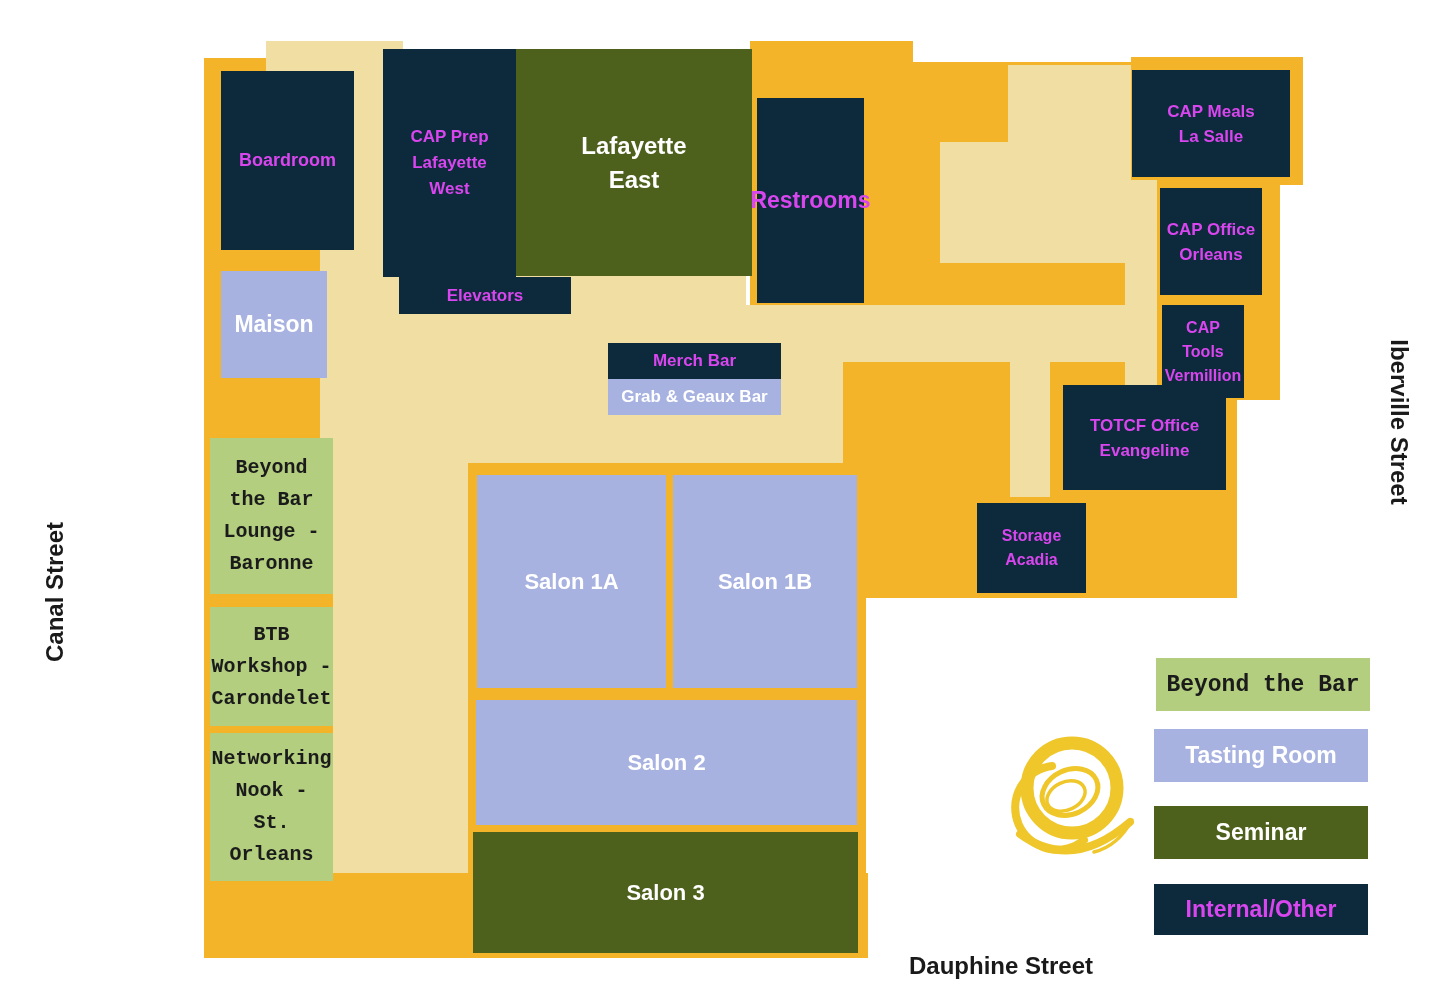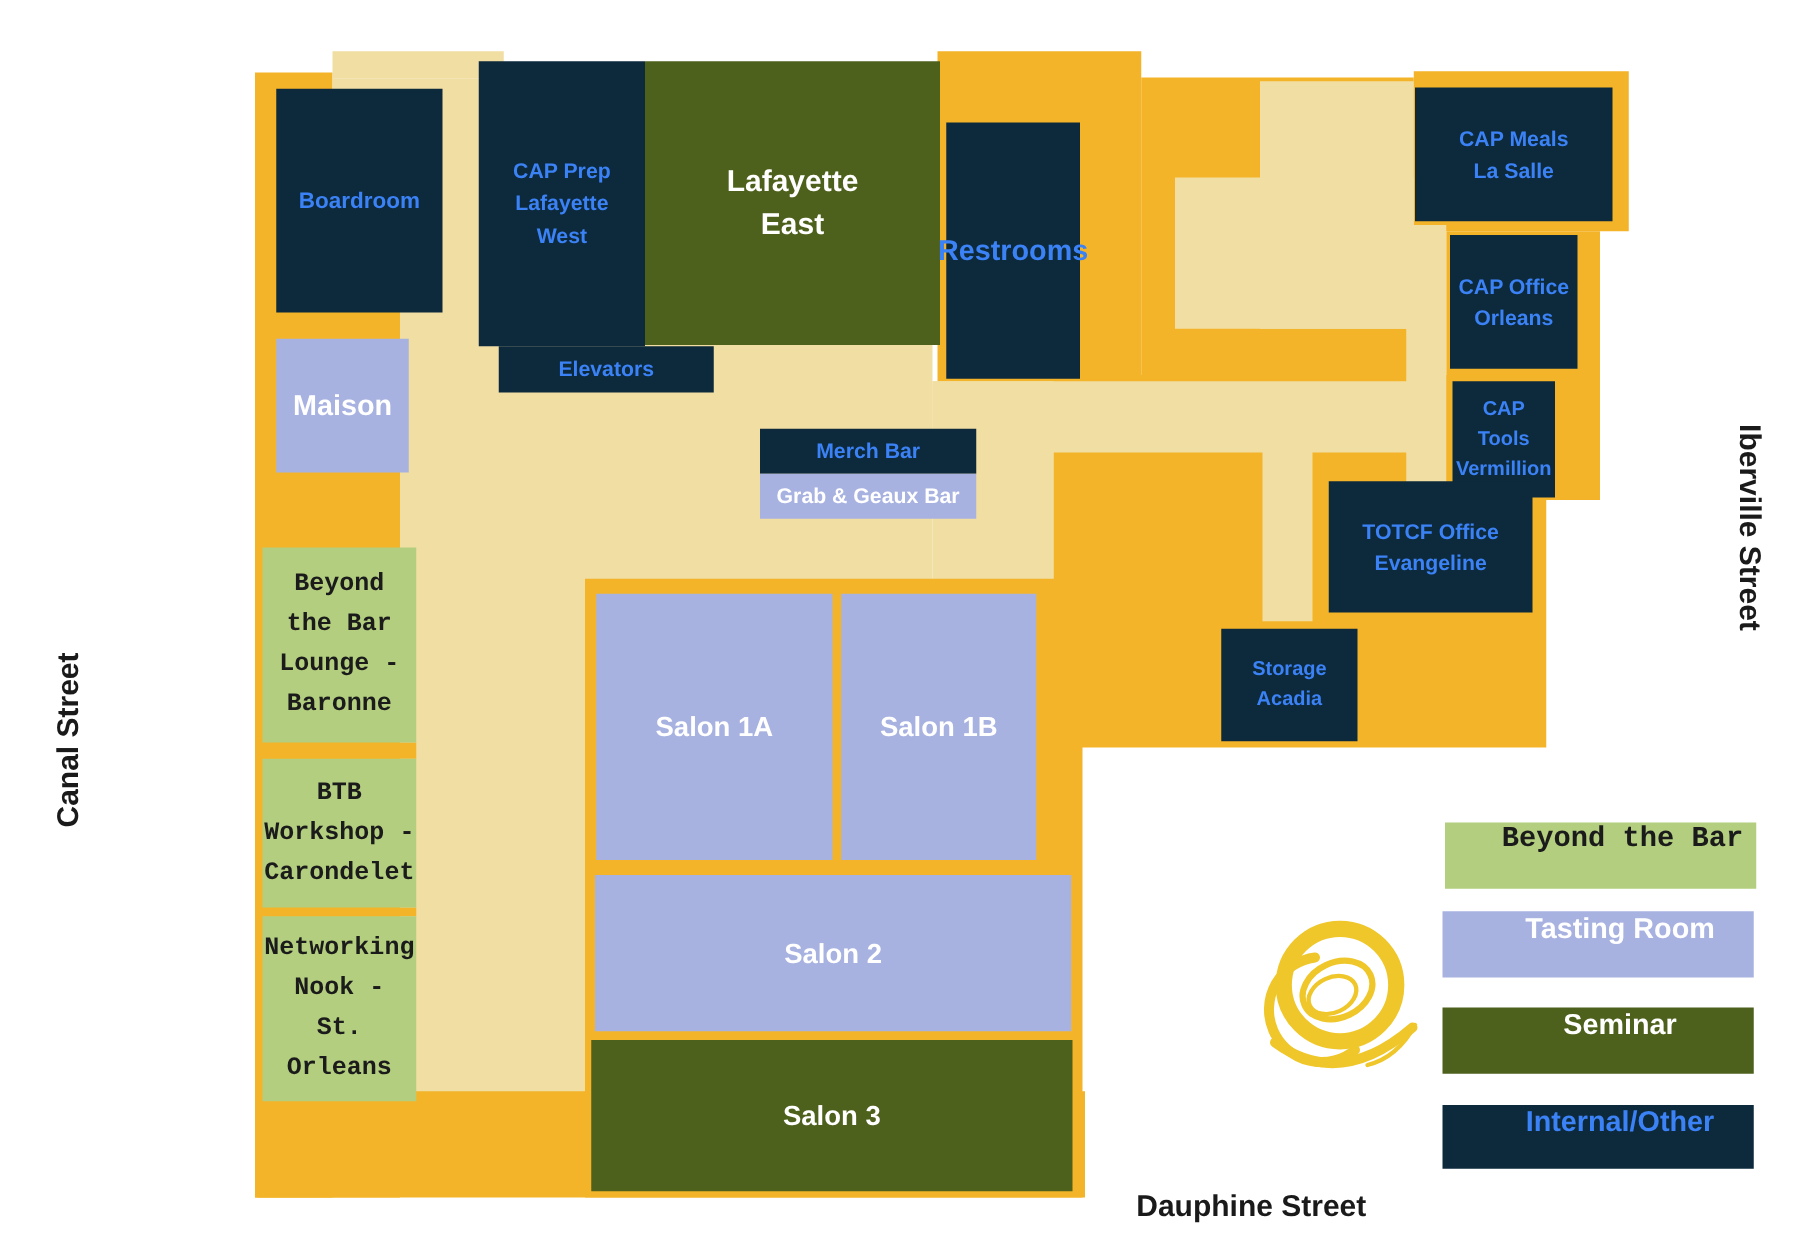--- a/index.html
+++ b/index.html
@@ -8,27 +8,27 @@
     font-family:"Liberation Sans", sans-serif;overflow:hidden;
   }
   .rect{position:absolute;}
   .gold{background:#F4B42A;}
   .cream{background:#F1DEA2;}
   .room{
     position:absolute;display:flex;align-items:center;justify-content:center;
     text-align:center;font-weight:bold;
   }
   .room-label{white-space:pre-line;}
-  .cat-internal{background:#0D2A3C;color:#3b82f6;}
+  .cat-internal{background:#0D2A3C;color:#d946ef;}
   .cat-seminar{background:#4E611C;color:#FFFFFF;}
   .cat-tasting{background:#A8B2E1;color:#FFFFFF;}
   .cat-beyond{background:#B2CE7E;color:#1B1B1B;font-family:Liberation Mono, monospace;}
   .legend-item{
-    position:absolute;display:flex;justify-content:center;
-    font-weight:bold;font-size:23px;padding-left:35px;
+    position:absolute;display:flex;align-items:center;justify-content:center;
+    font-weight:bold;font-size:23px;
   }
   .street{
     position:absolute;font-weight:bold;color:#1A1A1A;font-size:24px;
     text-align:center;width:300px;height:30px;line-height:30px;
   }
   .logo-box{position:absolute;left:990px;top:722px;width:156px;height:156px;}
 </style>
 </head>
 <body>
 
@@ -117,21 +117,21 @@
 Carondelet</span>
   </div>
   <div class="room cat-beyond" style="left:210px;top:733px;width:123px;height:148px;font-size:20px;line-height:32px">
     <span class="room-label">Networking
 Nook -
 St. Orleans</span>
   </div>
   <div class="room cat-tasting" style="left:477px;top:475px;width:189px;height:213px;font-size:22px">
     <span class="room-label">Salon 1A</span>
   </div>
-  <div class="room cat-tasting" style="left:673px;top:475px;width:156px;height:213px;font-size:22px">
+  <div class="room cat-tasting" style="left:673px;top:475px;width:184px;height:213px;font-size:22px">
     <span class="room-label">Salon 1B</span>
   </div>
   <div class="room cat-tasting" style="left:476px;top:700px;width:381px;height:125px;font-size:22px">
     <span class="room-label">Salon 2</span>
   </div>
   <div class="room cat-seminar" style="left:473px;top:832px;width:385px;height:121px;font-size:22px">
     <span class="room-label">Salon 3</span>
   </div>
 
   <div class="legend-item cat-beyond" style="left:1156px;top:658px;width:214px;height:53px">

